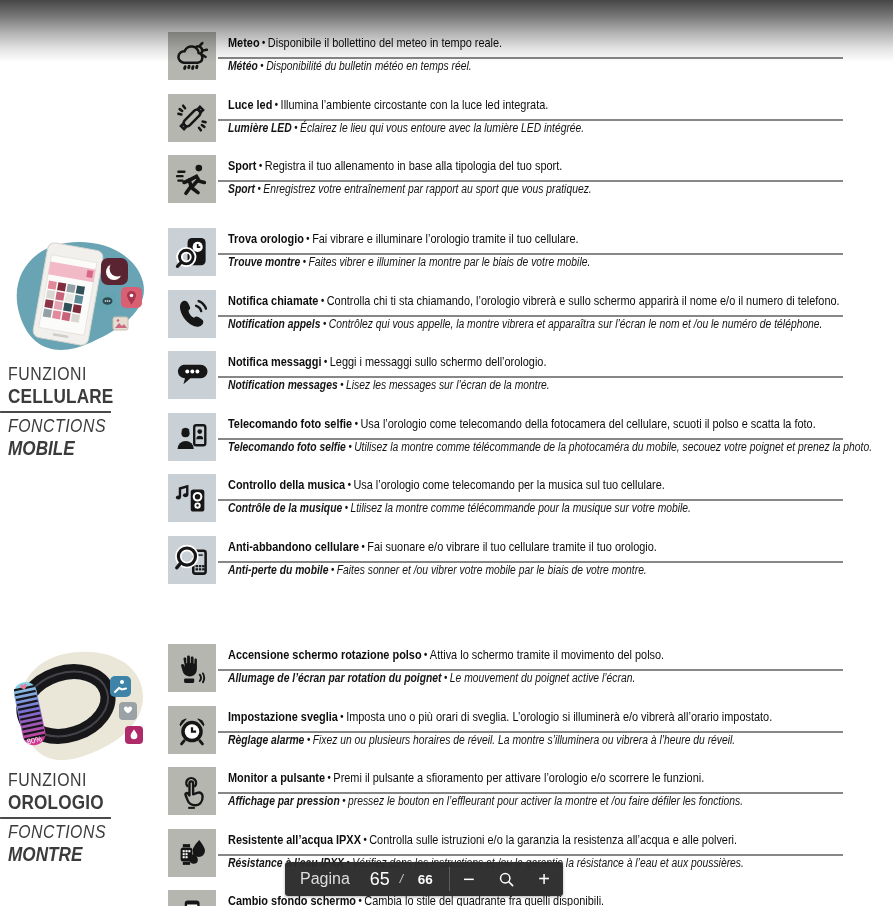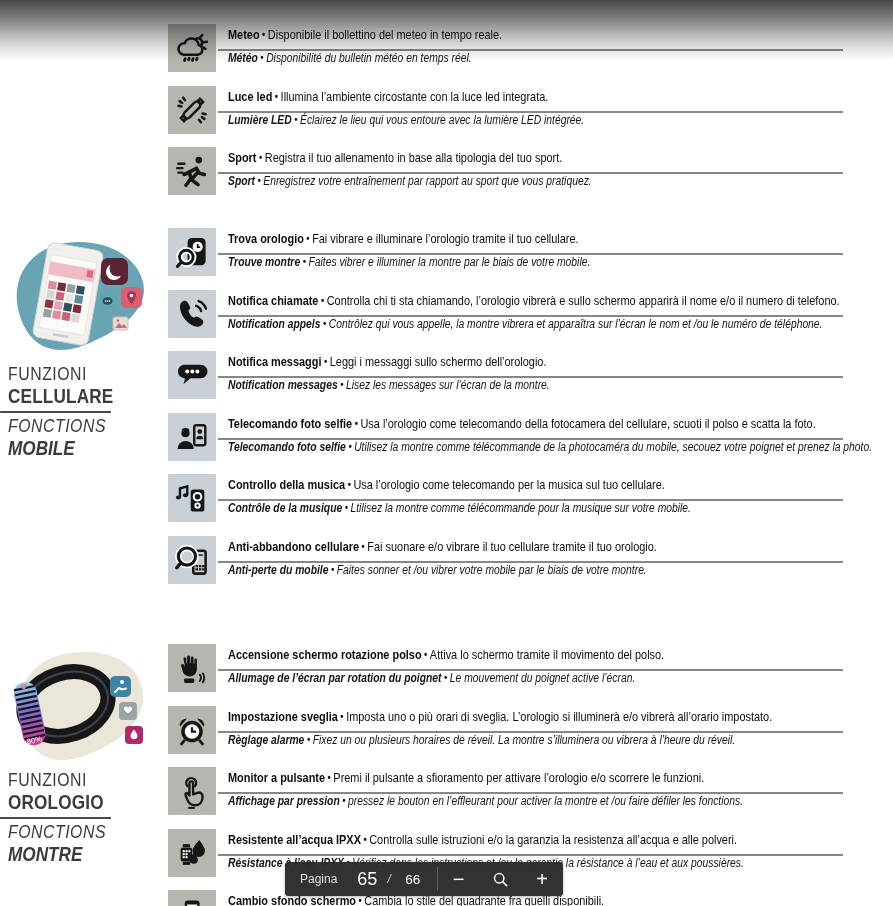--- a/index.html
+++ b/index.html
@@ -3,21 +3,21 @@
 <meta charset="utf-8">
 <style>
   html,body{margin:0;padding:0;}
   body{width:893px;height:906px;position:relative;overflow:hidden;background:#fff;
        font-family:"Liberation Sans", sans-serif;color:#0f0f0f;}
   .top-shadow{position:absolute;left:0;top:0;width:893px;height:62px;z-index:40;pointer-events:none;
        background:linear-gradient(to bottom,#464646 0%,#757575 25%,#b0b0b0 52%,#e2e2e2 78%,#ffffff 100%);
        mix-blend-mode:multiply;}
   
   .section{position:absolute;left:168px;width:715px;}
-  #section-0{top:24px;}
+  #section-0{top:32px;}
   #section-1{top:228px;}
   #section-2{top:644px;}
   .feature-row{position:relative;height:48px;margin-bottom:13.5px;}
   .icon-box{position:absolute;left:0;top:0;width:48px;height:48px;display:flex;align-items:center;justify-content:center;}
   .icon-holder svg{width:38px;height:38px;display:block;}
   .row-rule{position:absolute;left:50px;top:25px;width:625px;height:2px;background:#878787;}
   .row-text{position:absolute;left:60px;top:3px;white-space:nowrap;transform:scaleX(0.84);transform-origin:0 0;}
   .line-it{font-size:13px;height:22px;color:#0d0d0d;}
   .t-it{font-weight:bold;}
   .sep{font-weight:bold;font-size:11px;margin:0 3px;vertical-align:1px;}
@@ -32,24 +32,24 @@
   #label-watch{top:770px;}
   .lbl-regular{font-size:18px;letter-spacing:0.6px;}
   .lbl-bold{font-size:19.5px;font-weight:bold;letter-spacing:0.2px;}
   .lbl-divider{width:126px;height:2px;background:#4a4a4a;margin:3px 0 3px -9px;}
   .lbl-italic{font-size:18px;font-style:italic;letter-spacing:0.6px;}
   .lbl-bold-italic{font-size:19.5px;font-weight:bold;font-style:italic;}
   
   .viewer-toolbar{position:absolute;left:285px;top:862px;width:278px;height:34px;z-index:60;
        background:rgba(43,43,43,0.97);border-radius:3px;display:flex;align-items:center;color:#e9e9e9;
        box-shadow:0 1px 3px rgba(0,0,0,0.3);}
-  .tb-label{margin-left:15px;font-size:12px;color:#dedede;}
+  .tb-label{margin-left:15px;font-size:16px;color:#dedede;}
   .tb-current{margin-left:19px;min-width:22px;text-align:center;font-size:18px;color:#fff;}
   .tb-slash{margin-left:9px;font-size:12px;font-style:italic;color:#cfcfcf;}
-  .tb-total{margin-left:11px;min-width:22px;text-align:center;font-size:13.5px;color:#fff;}
+  .tb-total{margin-left:11px;min-width:22px;text-align:center;font-size:13.5px;color:#fff;font-weight:bold;}
   .tb-divider{width:1px;height:24px;background:#5c5c5c;margin-left:13px;}
   .tb-btn{background:none;border:none;padding:0;width:42px;height:34px;display:flex;align-items:center;
        justify-content:center;color:#fff;font-size:20px;font-family:inherit;cursor:pointer;}
 </style>
 </head>
 <body>
 
 <div class="page">
 
   <div class="illus" id="illus-mobile">

